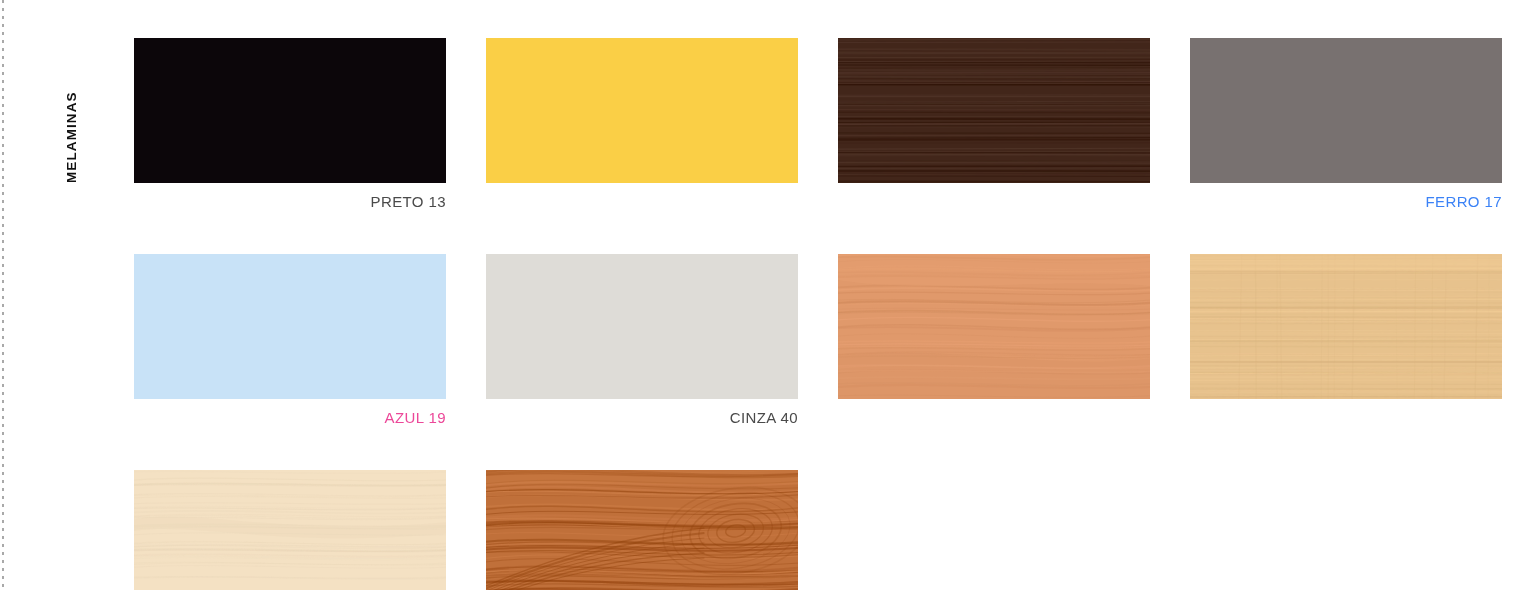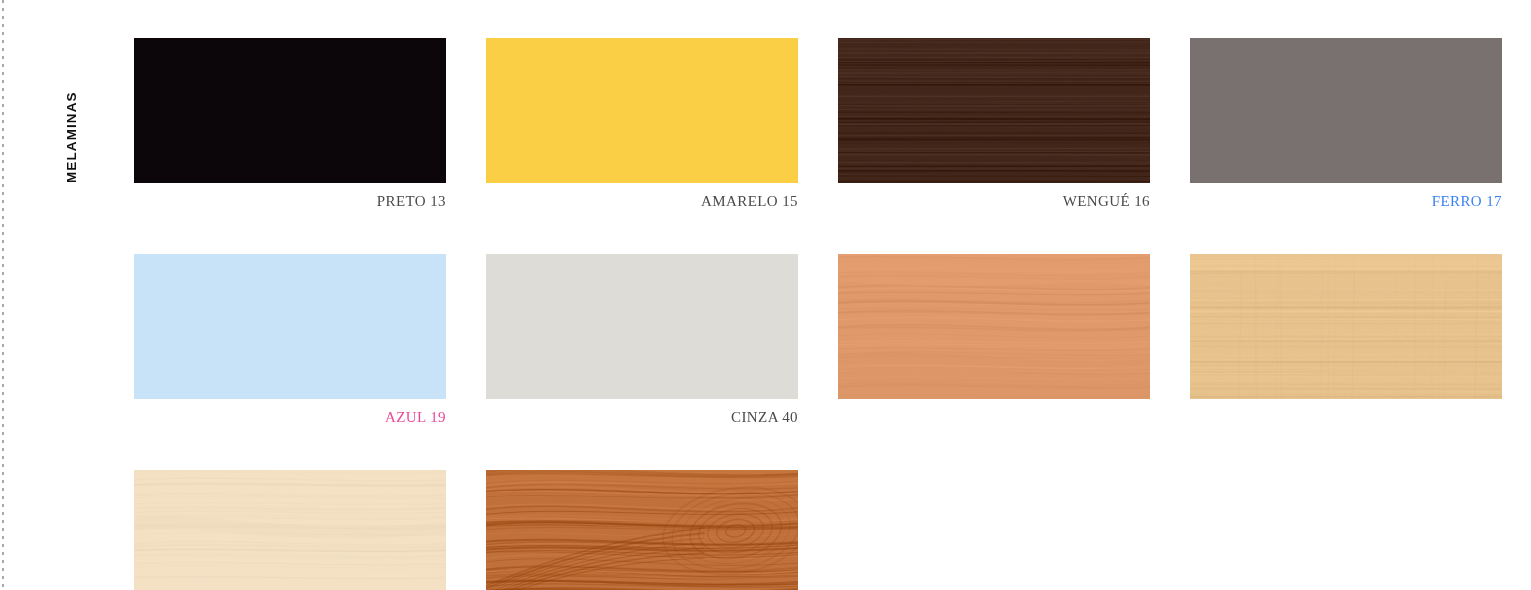--- a/index.html
+++ b/index.html
@@ -79,21 +79,21 @@
     pointer-events: none;
   }
 
   .swatch-label {
     display: block;
     width: 312px;
     text-align: right;
     font-size: 15px;
     letter-spacing: .4px;
     color: #4a4a4a;
-    font-family: Liberation Serif, serif;
+    font-family: Liberation Sans, sans-serif;
     padding-top: 11px;
     line-height: 1;
     white-space: nowrap;
   }
 </style>
 </head>
 <body>
 
 <div id="edge-dots"></div>
 
@@ -101,21 +101,20 @@
   <span class="txt">MELAMINAS</span>
 </div>
 
 <div id="swatch-grid">
     <div class="swatch-cell">
       <div class="swatch-chip" style="background: rgb(12, 6, 10);"></div>
       <span class="swatch-label" style="color: rgb(74, 74, 74);">PRETO 13</span>
     </div>
     <div class="swatch-cell">
       <div class="swatch-chip" style="background: rgb(250, 207, 70);"></div>
-      <span class="swatch-label" style="color: rgb(74, 74, 74);">AMARELO 15</span>
     </div>
     <div class="swatch-cell">
       <div class="swatch-chip" style="background: rgb(66, 38, 26);">
         <svg class="grain" viewBox="0 0 312 145" preserveAspectRatio="none">
           <path d="M0 4.5 L312 4.0" fill="none" stroke="#563a2e" stroke-width="1.06" opacity="0.49"></path>
           <path d="M0 80.6 L312 80.7" fill="none" stroke="#2c1004" stroke-width="1.64" opacity="0.34"></path>
           <path d="M0 89.0 L312 89.3" fill="none" stroke="#563a2e" stroke-width="0.82" opacity="0.32"></path>
           <path d="M0 138.0 L312 138.5" fill="none" stroke="#2c1004" stroke-width="0.94" opacity="0.41"></path>
           <path d="M0 38.9 L312 39.7" fill="none" stroke="#563a2e" stroke-width="1.63" opacity="0.34"></path>
           <path d="M0 87.9 L312 87.6" fill="none" stroke="#2c1004" stroke-width="0.71" opacity="0.58"></path>
@@ -185,21 +184,20 @@
           <path d="M0 97.7 L312 97.0" fill="none" stroke="#563a2e" stroke-width="1.28" opacity="0.44"></path>
           <path d="M0 117.3 Q156 116.6 312 117.3" fill="none" stroke="#5c4034" stroke-width="2.2" opacity="0.22"></path>
           <path d="M0 15.3 Q156 15.1 312 15.3" fill="none" stroke="#5c4034" stroke-width="2.2" opacity="0.22"></path>
           <path d="M0 135.5 Q156 134.7 312 135.5" fill="none" stroke="#5c4034" stroke-width="2.2" opacity="0.22"></path>
           <path d="M0 67.5 Q156 68.1 312 67.5" fill="none" stroke="#5c4034" stroke-width="2.2" opacity="0.22"></path>
           <path d="M0 29.5 Q156 30.8 312 29.5" fill="none" stroke="#5c4034" stroke-width="2.2" opacity="0.22"></path>
           <path d="M0 31.6 Q156 33.5 312 31.6" fill="none" stroke="#5c4034" stroke-width="2.2" opacity="0.22"></path>
           <path d="M0 14.3 Q156 15.5 312 14.3" fill="none" stroke="#5c4034" stroke-width="2.2" opacity="0.22"></path>
         </svg>
       </div>
-      <span class="swatch-label" style="color: rgb(74, 74, 74);">WENGUÉ 16</span>
     </div>
     <div class="swatch-cell">
       <div class="swatch-chip" style="background: rgb(120, 113, 112);"></div>
       <span class="swatch-label" style="color: #3b82f6; text-align: right;">FERRO 17</span>
     </div>
     <div class="swatch-cell">
       <div class="swatch-chip" style="background: rgb(200, 226, 247);"></div>
       <span class="swatch-label" style="color: #ec4899;">AZUL 19</span>
     </div>
     <div class="swatch-cell">

